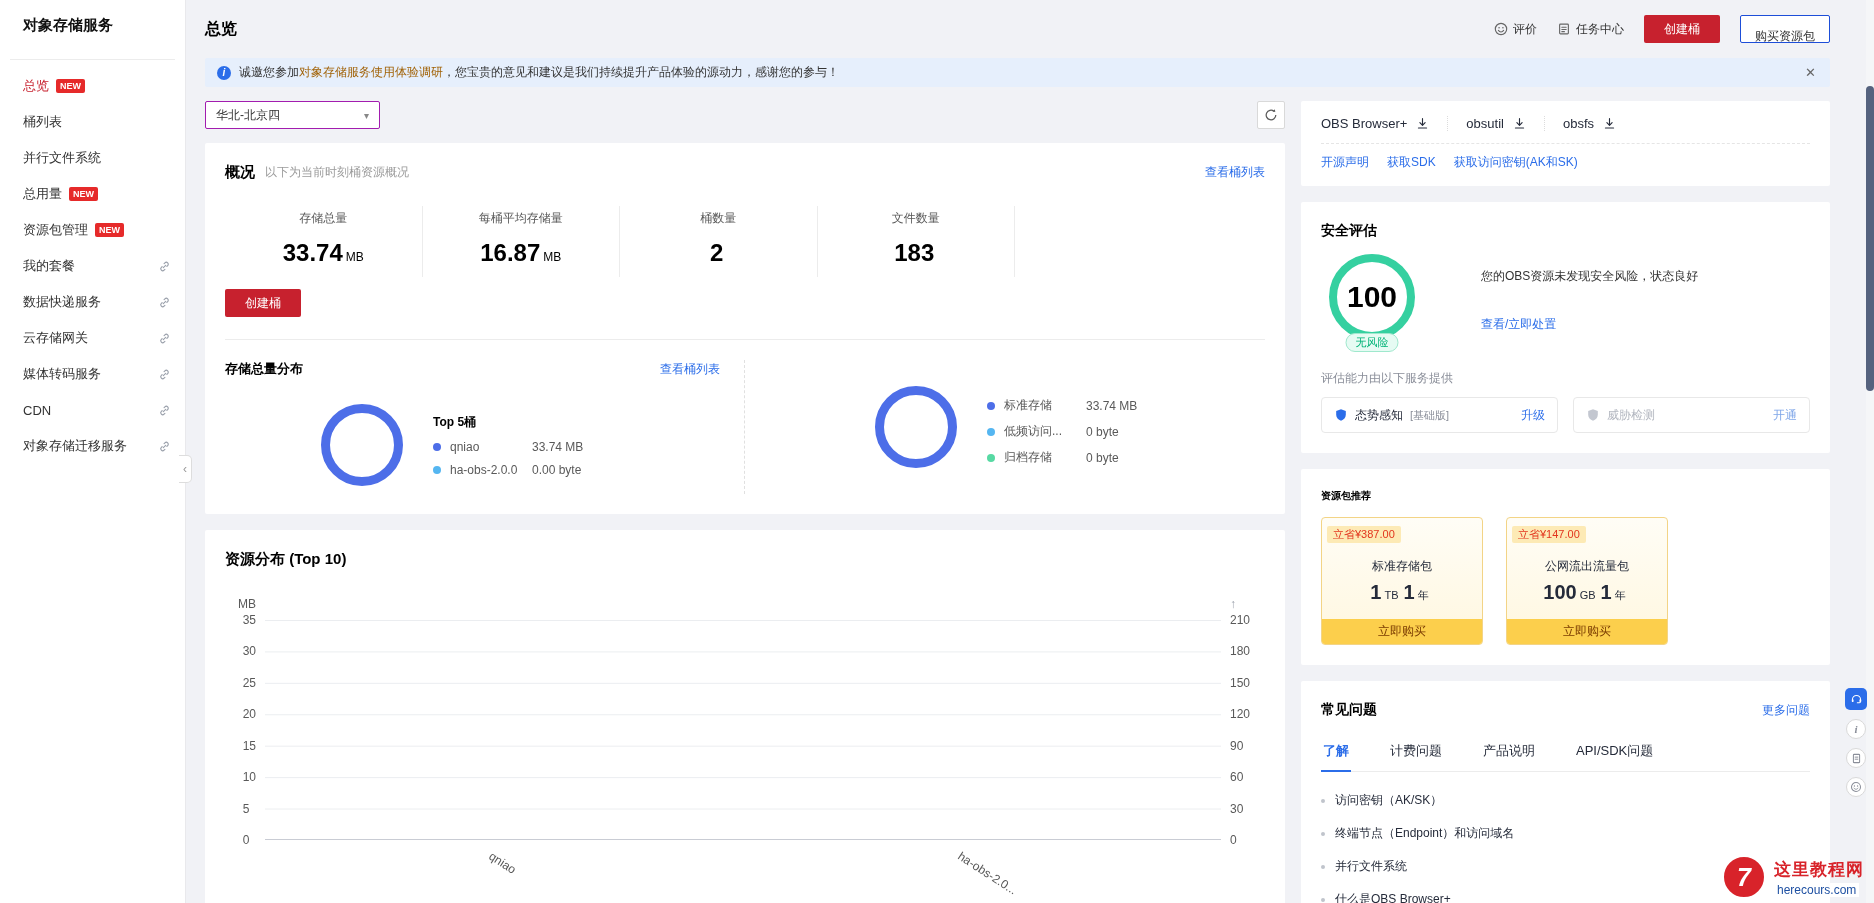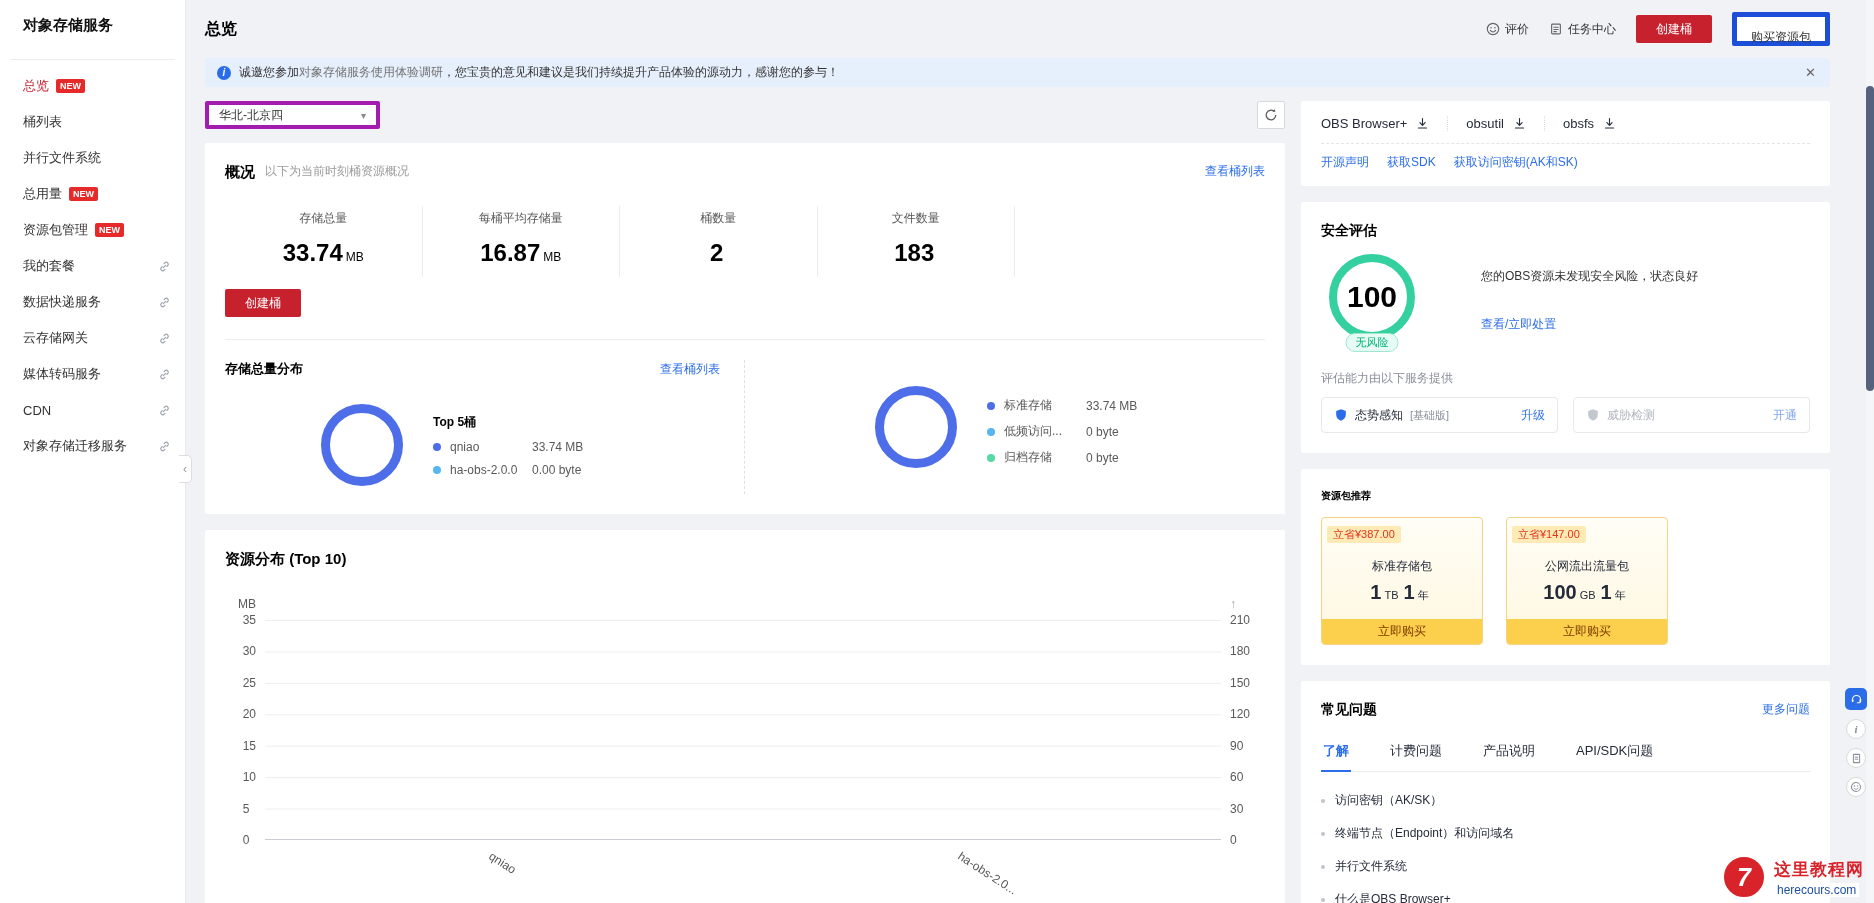--- a/index.html
+++ b/index.html
@@ -19,39 +19,39 @@
   .ext-icon { margin-left:auto; display:flex; }
   .collapse-tab { position:absolute; right:-7px; top:455px; width:13px; height:28px; background:#fff; border:1px solid #ddd; border-left:none; border-radius:0 5px 5px 0; display:flex; align-items:center; justify-content:center; color:#999; cursor:pointer; z-index:4; font-size:12px; }
 
   
   .main { flex:1; display:flex; flex-direction:column; padding:0 44px 0 19px; overflow:hidden; }
   .topbar { height:58px; display:flex; align-items:center; }
   .page-title { font-size:16px; font-weight:bold; color:#000; }
   .topbar-right { margin-left:auto; display:flex; align-items:center; gap:20px; }
   .topbar-link { display:flex; align-items:center; gap:5px; color:#333; cursor:pointer; }
   .btn-red { background:#c7212e; color:#fff; border:none; height:28px; padding:0 20px; border-radius:2px; font-size:12px; cursor:pointer; font-family:inherit; }
-  .btn-outline { background:#fff; color:#333; border:5px solid #1d4ed8; height:28px; padding:12px 14px; border-radius:2px; font-size:12px; cursor:pointer; font-family:inherit; }
+  .btn-outline { background:#fff; color:#333; border:1px solid #1d4ed8; height:28px; padding:12px 14px; border-radius:2px; font-size:12px; cursor:pointer; font-family:inherit; }
 
   .banner { background:#e6effc; display:flex; align-items:center; padding:6px 12px; border-radius:2px; }
   .banner-icon { width:14px; height:14px; border-radius:50%; background:#2b6de9; color:#fff; font-size:10px; font-weight:bold; font-style:italic; display:flex; align-items:center; justify-content:center; flex-shrink:0; }
   .banner-text { margin-left:8px; }
-  .banner-link { color:#737373; cursor:pointer; }
+  .banner-link { color:#a16207; cursor:pointer; }
   .banner-close { margin-left:auto; color:#666; cursor:pointer; font-size:13px; padding:0 2px; }
 
   .columns { display:flex; gap:16px; align-items:flex-start; margin-top:14px; flex:1; min-height:0; }
   .col-left { width:1080px; flex-shrink:0; }
   .col-right { flex:1; min-width:0; }
 
   .region-row { display:flex; margin-bottom:14px; }
-  .region-select { width:175px; height:28px; background:#fff; border:4px solid #a21caf; border-radius:2px; display:flex; align-items:center; padding:0 10px; cursor:pointer; }
+  .region-select { width:175px; height:28px; background:#fff; border:1px solid #a21caf; border-radius:2px; display:flex; align-items:center; padding:0 10px; cursor:pointer; }
   .caret { margin-left:auto; color:#888; font-size:10px; }
   .refresh-btn { margin-left:auto; width:28px; height:28px; background:#fff; border:1px solid #d9d9d9; border-radius:2px; display:flex; align-items:center; justify-content:center; cursor:pointer; }
 
   .card { background:#fff; border-radius:2px; padding:20px; margin-bottom:16px; }
-  .card-head { display:flex; align-items:flex-start; }
+  .card-head { display:flex; align-items:center; }
   .card-title { font-size:15px; font-weight:bold; color:#000; }
   .card-sub { margin-left:10px; color:#9b9b9b; }
   .link { color:#2b6de9; cursor:pointer; }
   .head-link { margin-left:auto; }
 
   .stats-row { display:flex; width:790px; margin:24px 0 6px; }
   .stat { flex:1; text-align:center; border-right:1px solid #ececec; padding:4px 0 10px; }
   .stat-label { color:#595959; margin-bottom:12px; }
   .stat-value { font-size:24px; font-weight:bold; color:#000; }
   .stat-unit { font-size:12px; font-weight:normal; margin-left:3px; }

